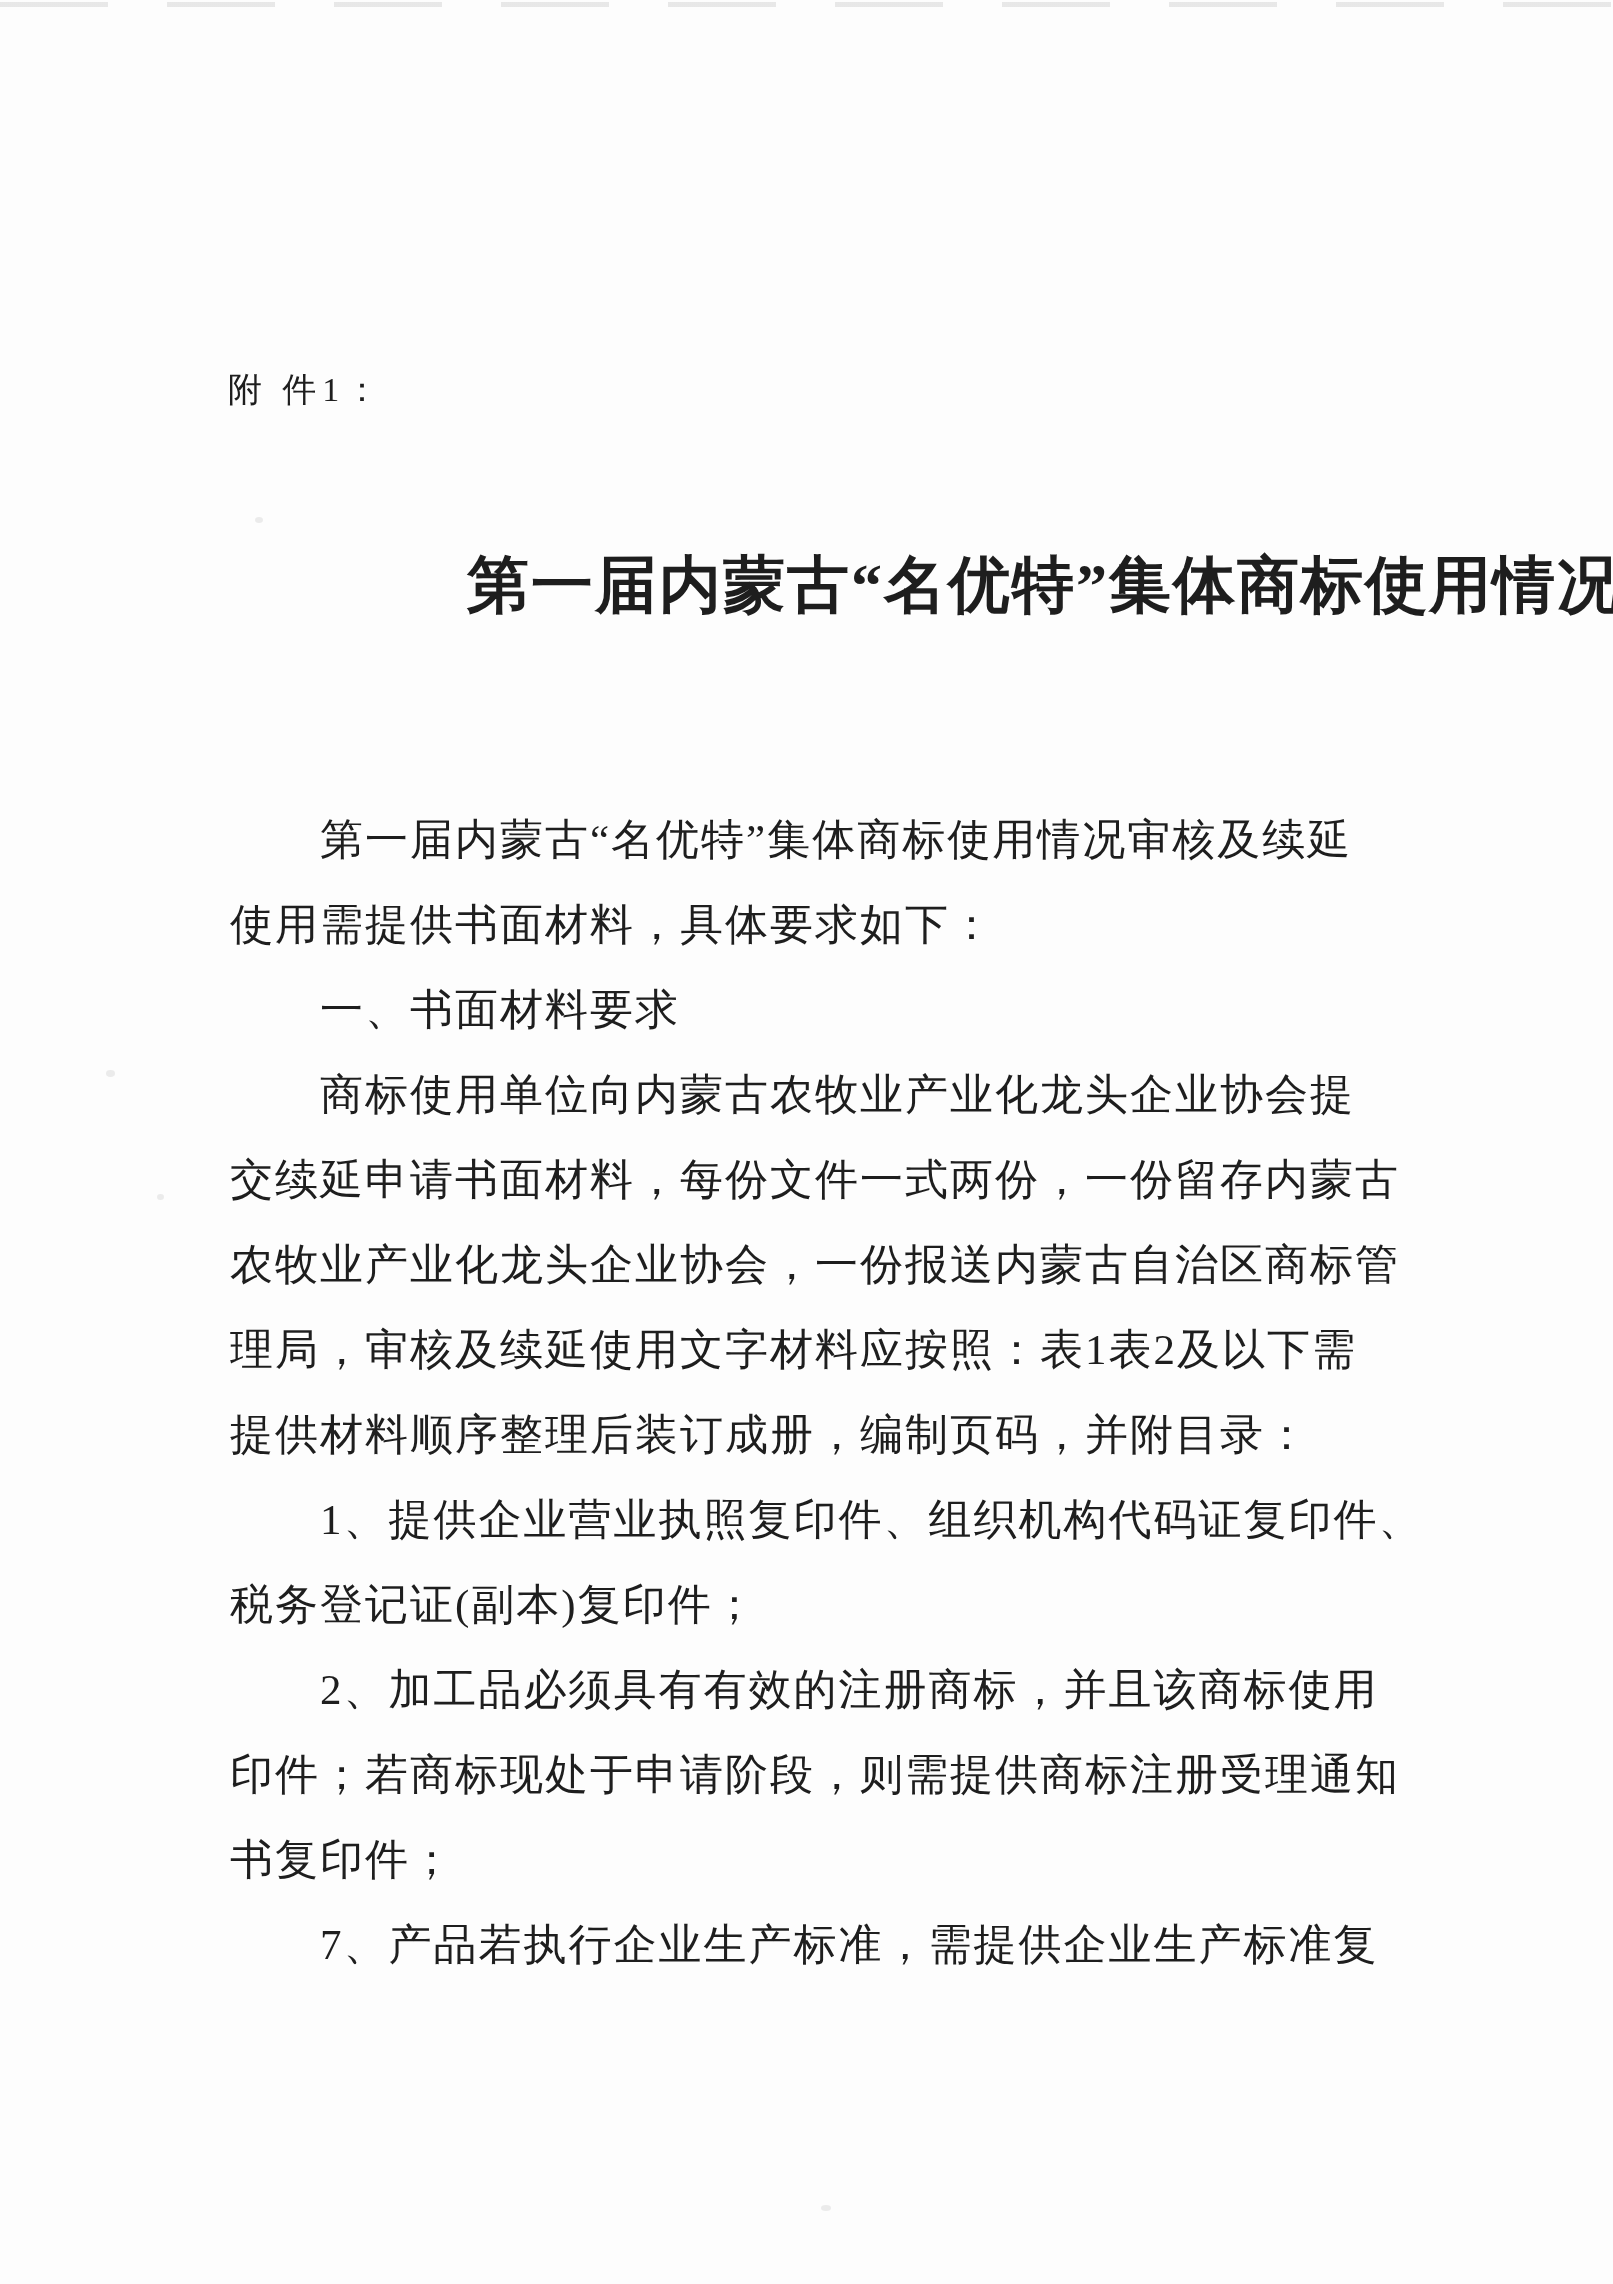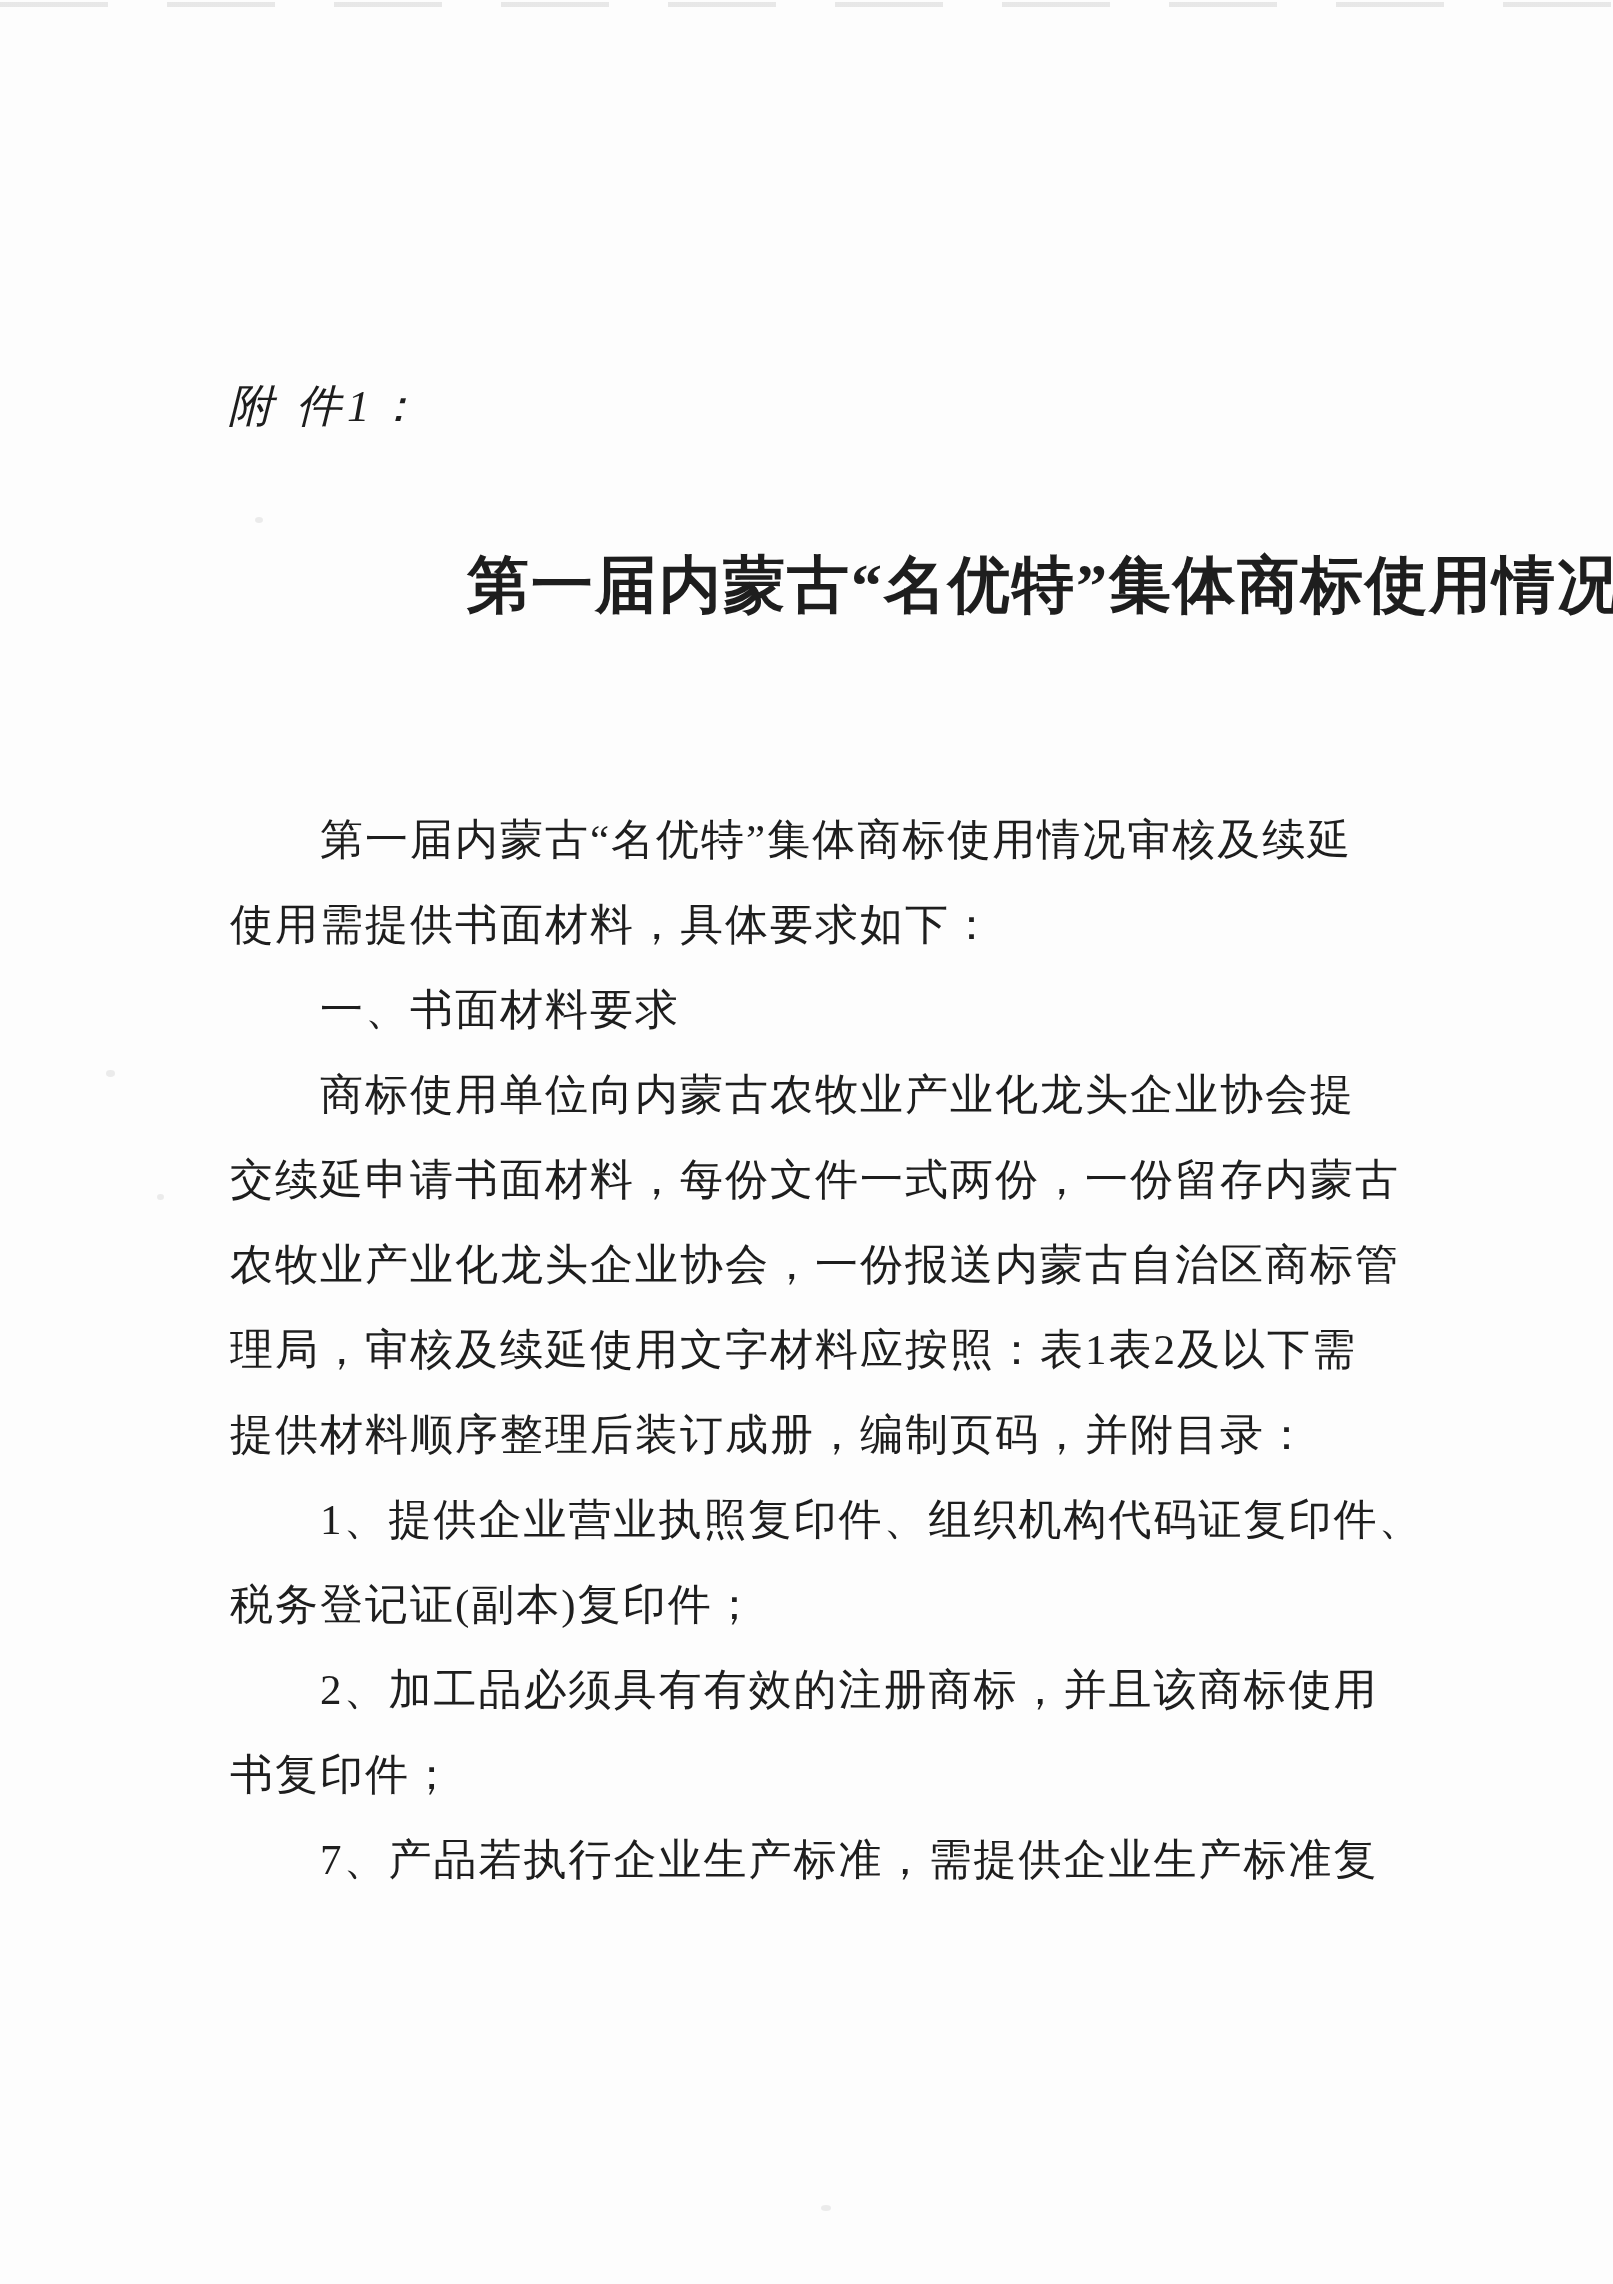--- a/index.html
+++ b/index.html
@@ -31,26 +31,25 @@
     opacity: 0.85;
   }
   .speck {
     position: absolute;
     background: #dcdcdc;
     border-radius: 50%;
     opacity: 0.55;
   }
   .attachment {
     position: absolute;
-    top: 376px;
+    top: 367px;
     left: 228px;
-    font-size: 45px;
+    font-size: 34px;
     letter-spacing: 5.9px;
     white-space: nowrap;
-    font-style: italic;
   }
   .title {
     position: absolute;
     top: 526px;
     left: 8px;
     width: 100%;
     margin: 0;
     text-align: right;
     font-size: 62px;
     font-weight: 700;
@@ -100,18 +99,19 @@
       <div class="line">使用需提供书面材料，具体要求如下：</div>
       <div class="line line-first">一、书面材料要求</div>
       <div class="line line-first">商标使用单位向内蒙古农牧业产业化龙头企业协会提</div>
       <div class="line">交续延申请书面材料，每份文件一式两份，一份留存内蒙古</div>
       <div class="line">农牧业产业化龙头企业协会，一份报送内蒙古自治区商标管</div>
       <div class="line">理局，审核及续延使用文字材料应按照：表1表2及以下需</div>
       <div class="line">提供材料顺序整理后装订成册，编制页码，并附目录：</div>
       <div class="line line-first">1、提供企业营业执照复印件、组织机构代码证复印件、</div>
       <div class="line">税务登记证(副本)复印件；</div>
       <div class="line line-first">2、加工品必须具有有效的注册商标，并且该商标使用</div>
+      <div class="line">印件；若商标现处于申请阶段，则需提供商标注册受理通知</div>
       <div class="line">书复印件；</div>
       <div class="line line-first">7、产品若执行企业生产标准，需提供企业生产标准复</div>
     </div>
 
 </div>
 
 
 </body></html>

